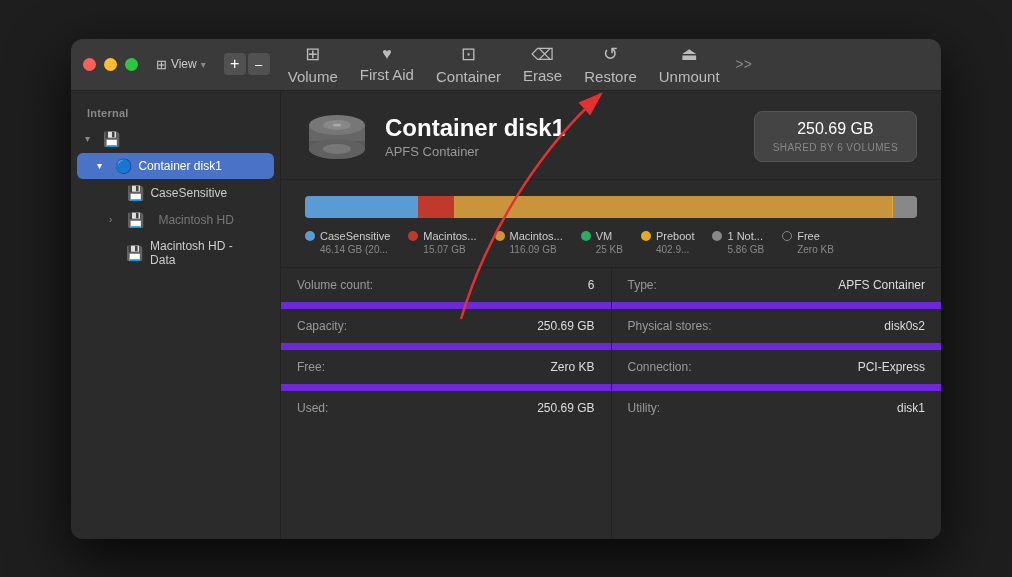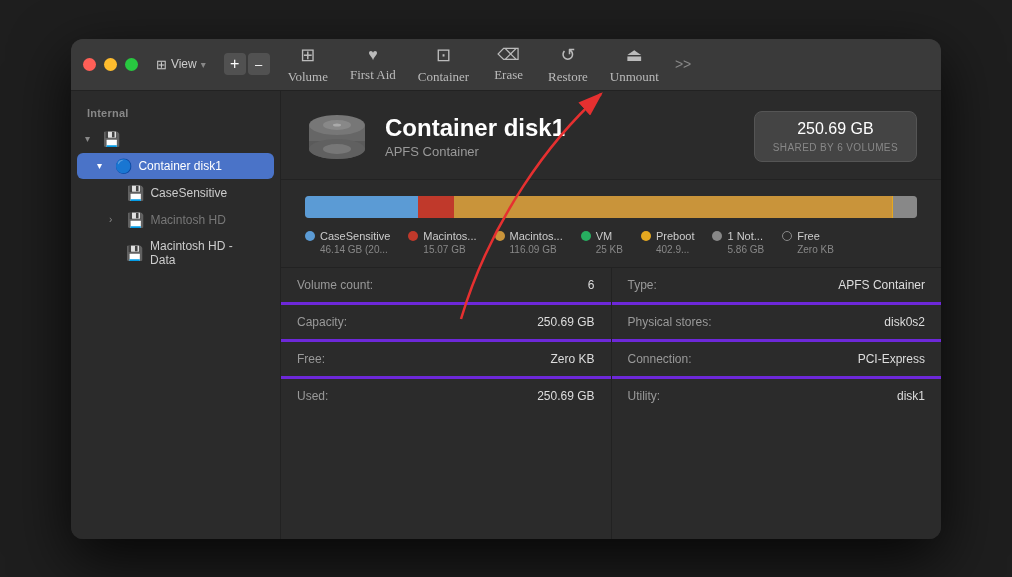--- a/index.html
+++ b/index.html
@@ -82,21 +82,21 @@
       flex-direction: column;
       align-items: center;
       gap: 3px;
       padding: 4px 10px;
       cursor: pointer;
       border-radius: 6px;
       color: #ccc;
       min-width: 55px;
     }
     .toolbar-btn .icon { font-size: 18px; color: #bbb; }
-    .toolbar-btn .label { font-size: 13px; color: #bbb; font-family: Liberation Serif, serif; }
+    .toolbar-btn .label { font-size: 15px; color: #bbb; }
     .add-remove {
       display: flex;
       align-items: center;
       gap: 2px;
       margin-right: 6px;
     }
     .add-remove-btn {
       width: 22px;
       height: 22px;
       background: rgba(255,255,255,0.12);
@@ -262,21 +262,21 @@
     .info-col {
       flex: 1;
       border-right: 1px solid #222;
     }
     .info-col:last-child { border-right: none; }
     .info-row {
       display: flex;
       justify-content: space-between;
       align-items: center;
       padding: 10px 16px;
-      border-bottom: 3px solid #6d28d9;
+      border-bottom: 7px solid #6d28d9;
       font-size: 12px;
     }
     .info-row:last-child { border-bottom: none; }
     .info-key { color: #999; }
     .info-val { color: #ddd; font-weight: 400; }
     .window-wrapper {
       position: relative;
     }
     svg.annotation {
       position: absolute;
@@ -356,21 +356,21 @@
 
         <div class="sidebar-item" style="padding-left:32px;">
           <span class="chevron" style="width:12px;"></span>
           <span style="font-size:14px;">💾</span>
           <span style="font-size:12px;">CaseSensitive</span>
         </div>
 
         <div class="sidebar-item" style="padding-left:32px;">
           <span class="chevron">›</span>
           <span style="font-size:14px;">💾</span>
-          <span style="font-size:12px;color:#777;">Macintosh HD</span>
+          <span style="font-size:12px;color:#777;margin-left:8px;">Macintosh HD</span>
         </div>
 
         <div class="sidebar-item" style="padding-left:32px;">
           <span class="chevron" style="width:12px;"></span>
           <span style="font-size:14px;">💾</span>
           <span style="font-size:12px;">Macintosh HD - Data</span>
         </div>
       </div>
 
       <div class="detail-pane">

